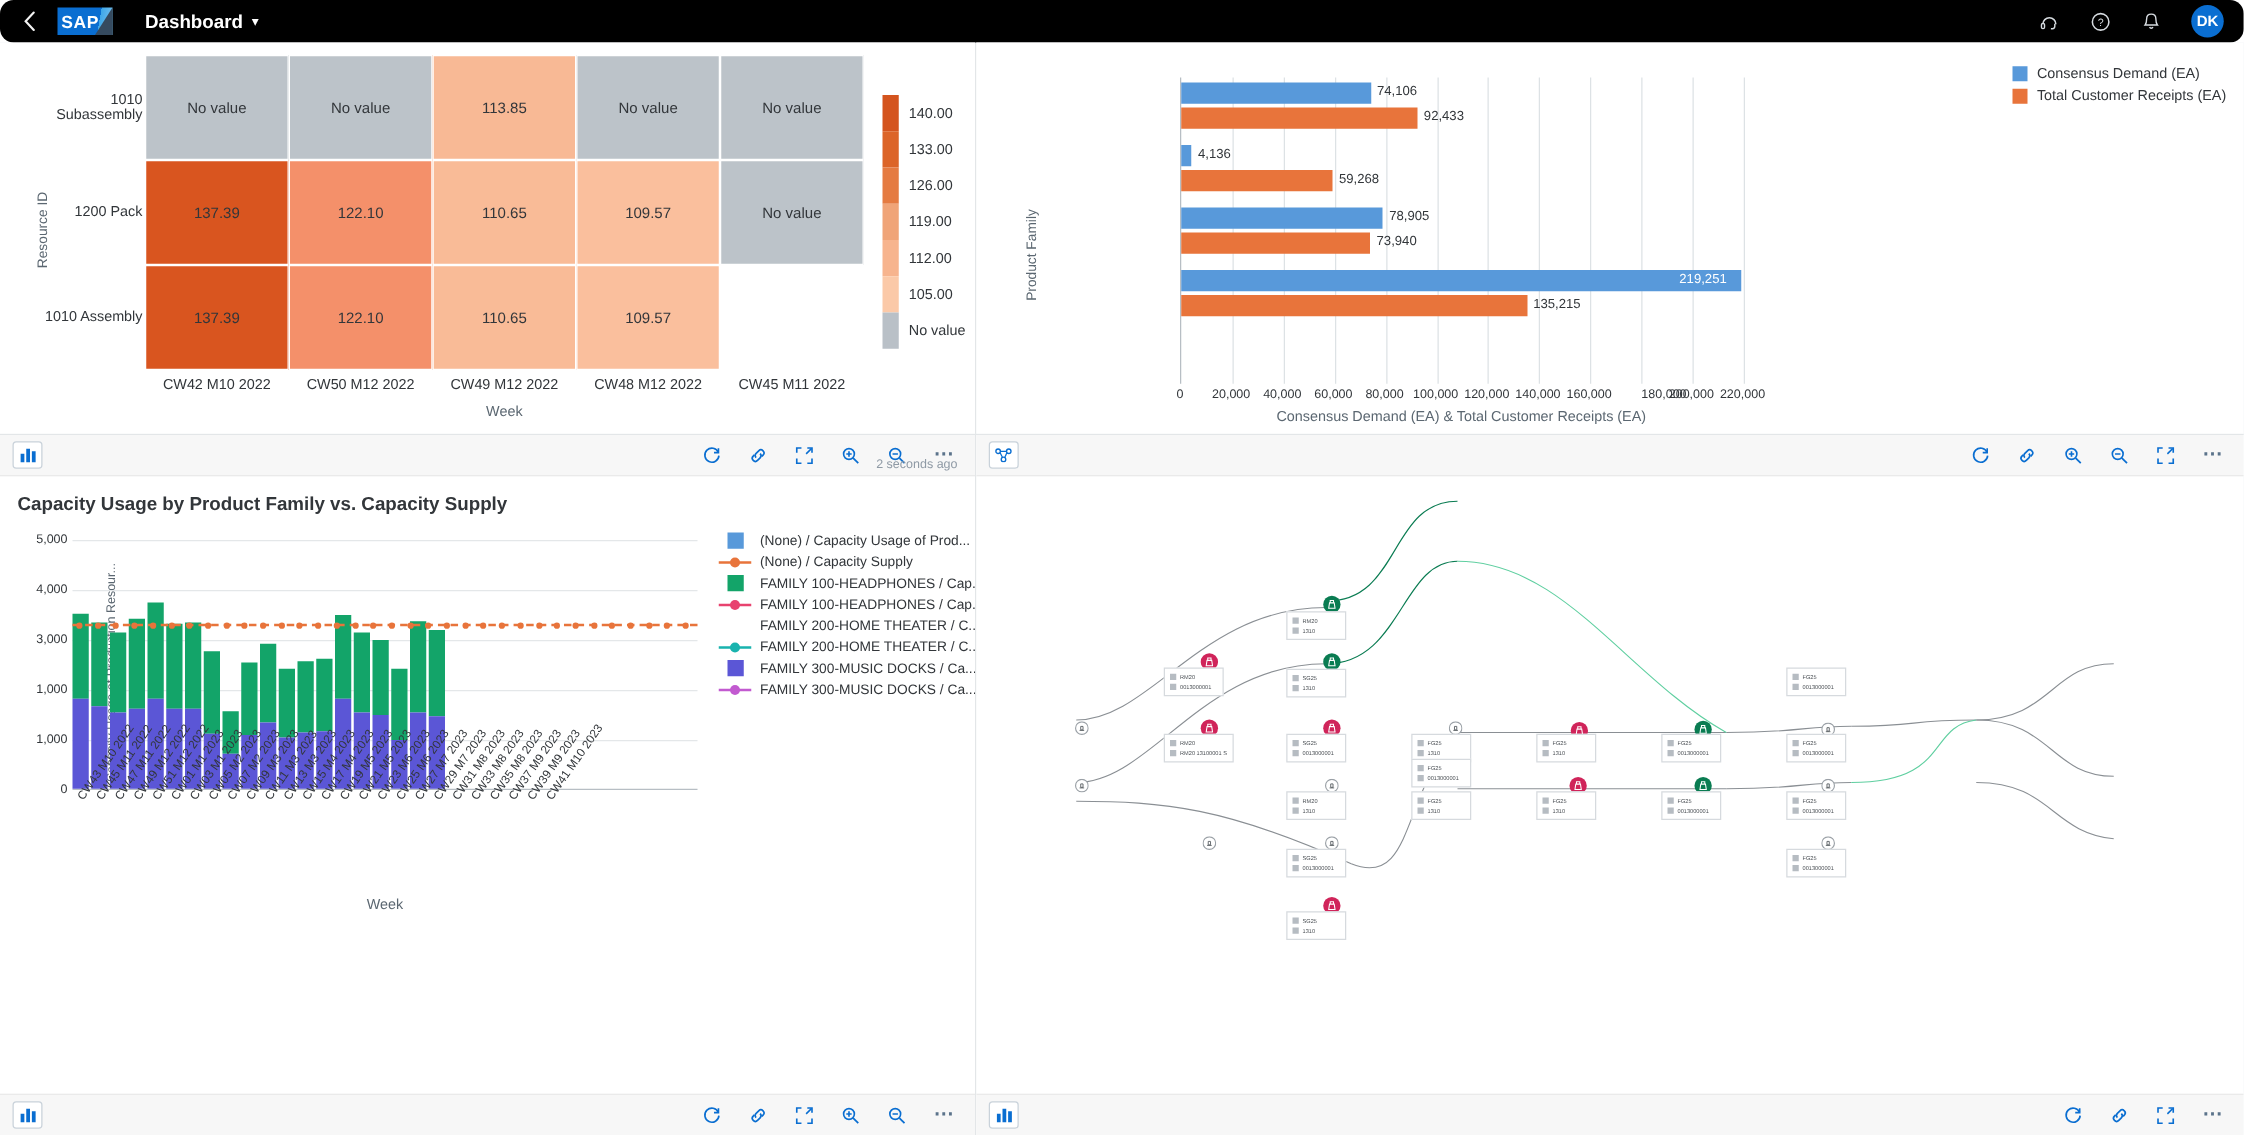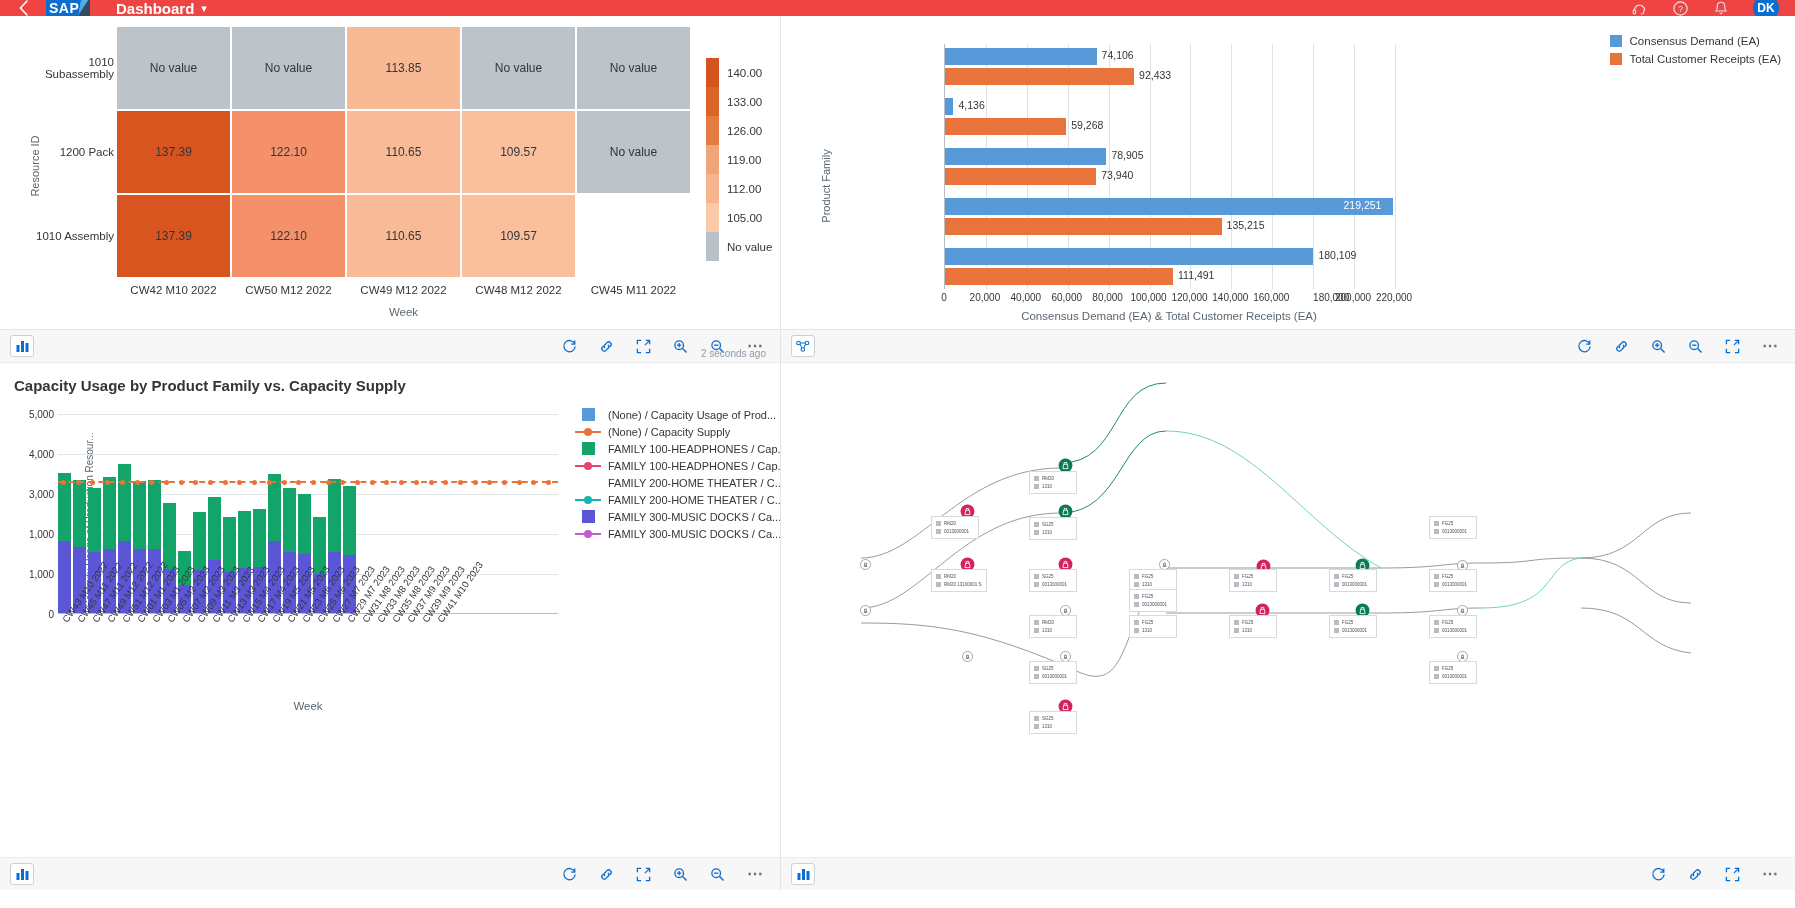--- a/index.html
+++ b/index.html
@@ -4,22 +4,22 @@
 <style>
   * { box-sizing: border-box; margin:0; padding:0; }
   html,body {
     width:1795px; height:908px;
     font-family:"Liberation Sans", sans-serif;
     background:#fff; overflow:hidden;
   }
 
   
   .shell-bar{
-    height:16px; background:#ef4444; display:flex; align-items:center;
-    padding:0 12px; position:relative;
+    height:34px; background:#000000; display:flex; align-items:center;
+    padding:0 12px; position:relative;border-radius:11px;
   }
   .back-chevron{
     width:22px;height:22px;color:#fff;display:flex;align-items:center;justify-content:center;
     font-size:17px; cursor:pointer; opacity:.95;
   }
   .sap-logo{
     width:44px;height:22px;margin-left:12px;position:relative;display:block;
     background:linear-gradient(100deg,#0a6ed1 0%,#0a6ed1 74%,#3ea7e8 74%,#7fc5f0 100%);
   }
   .sap-logo::after{
@@ -313,26 +313,20 @@
             <div class="bar-val" style="top: 5px; left: 166.397px;">78,905</div>
             <div class="bar b2" style="width: 151.241px; background: rgb(232, 116, 59); left: 0px;"></div>
             <div class="bar-val" style="top: 25px; left: 156.241px;">73,940</div>
           </div>
           <div class="bc-group">
             <div class="bar b1" style="width: 448.468px; background: rgb(88, 153, 218); left: 0px;"></div>
             <div class="bar-val inside" style="top: 5px; left: 398.468px;">219,251</div>
             <div class="bar b2" style="width: 276.576px; background: rgb(232, 116, 59); left: 0px;"></div>
             <div class="bar-val" style="top: 25px; left: 281.576px;">135,215</div>
           </div>
-          <div class="bc-group">
-            <div class="bar b1" style="width: 368.405px; background: rgb(88, 153, 218); left: 0px;"></div>
-            <div class="bar-val" style="top: 5px; left: 373.405px;">180,109</div>
-            <div class="bar b2" style="width: 228.05px; background: rgb(232, 116, 59); left: 0px;"></div>
-            <div class="bar-val" style="top: 25px; left: 233.05px;">111,491</div>
-          </div>
         </div>
       <div class="bc-ticks" id="bc-ticks">
           <div class="bc-tick" style="left: 0px;">0</div>
           <div class="bc-tick" style="left: 40.9091px;">20,000</div>
           <div class="bc-tick" style="left: 81.8182px;">40,000</div>
           <div class="bc-tick" style="left: 122.727px;">60,000</div>
           <div class="bc-tick" style="left: 163.636px;">80,000</div>
           <div class="bc-tick" style="left: 204.545px;">100,000</div>
           <div class="bc-tick" style="left: 245.455px;">120,000</div>
           <div class="bc-tick" style="left: 286.364px;">140,000</div>

